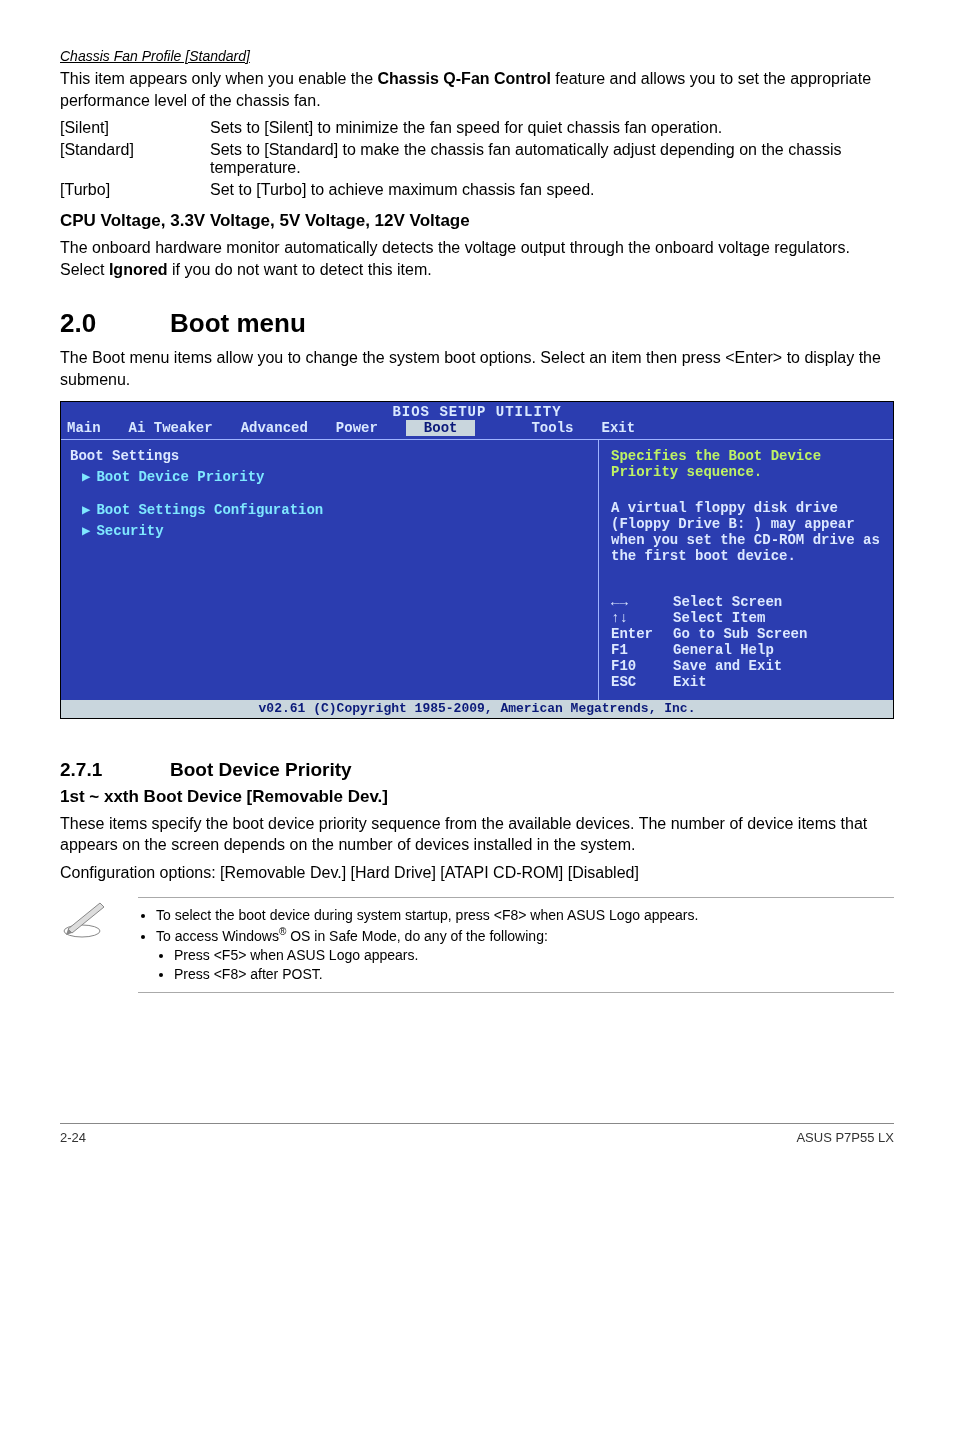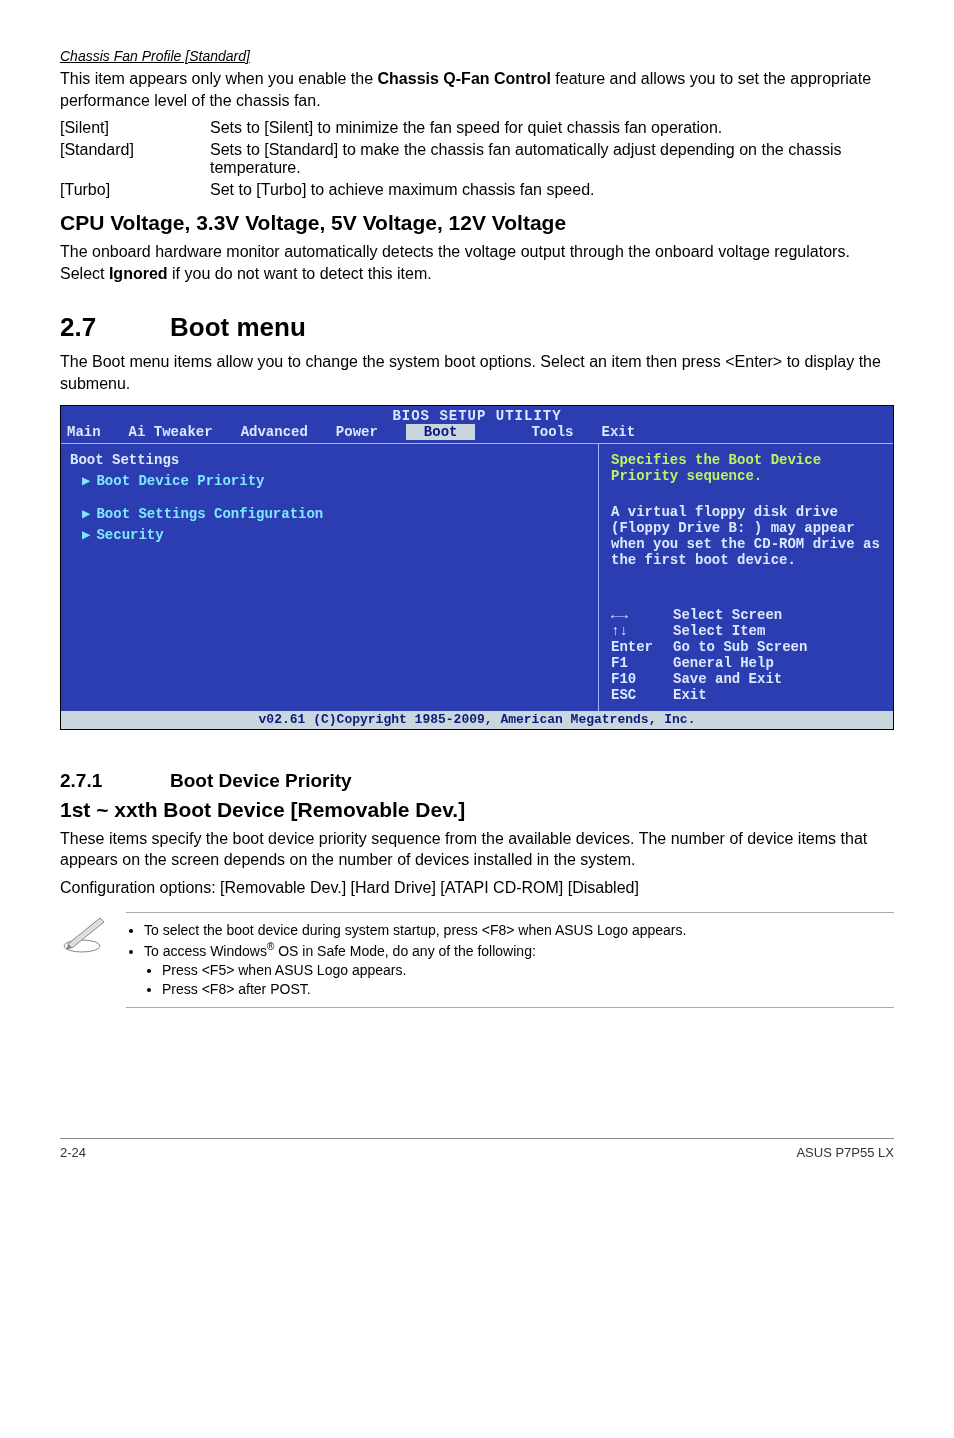--- a/index.html
+++ b/index.html
@@ -32,21 +32,21 @@
     margin-bottom: 10px;
   }
   .option-table td {
     vertical-align: top;
     padding: 2px 0;
   }
   .option-table td.key {
     width: 150px;
   }
   h3.subhead {
-    font-size: 21px;
+    font-size: 17px;
     font-weight: bold;
     margin: 10px 0 6px 0;
   }
   h2.section-num {
     font-size: 26px;
     font-weight: bold;
     margin: 28px 0 8px 0;
   }
   h2.section-num .num {
     display: inline-block;
@@ -118,21 +118,21 @@
   .bios-left .tri {
     color: #7fe8ff;
     margin-right: 6px;
   }
   .bios-right-top {
     color: #bef264;
     margin-bottom: 20px;
   }
   .bios-right-mid {
     color: #dce8ff;
-    margin-bottom: 39px;
+    margin-bottom: 30px;
   }
   .bios-right-keys {
     color: #dce8ff;
   }
   .bios-right-keys .row {
     display: flex;
   }
   .bios-right-keys .k {
     width: 62px;
   }
@@ -142,21 +142,21 @@
     text-align: center;
     padding: 1px 0 2px 0;
     font-size: 13px;
   }
 
   
   .note-row {
     display: flex;
     align-items: flex-start;
     margin: 14px 0 8px 0;
-    gap: 16px;
+    gap: 28px;
   }
   .pencil {
     flex: 0 0 50px;
     height: 42px;
     position: relative;
   }
   .note-content {
     flex: 1;
     font-size: 14px;
     line-height: 1.35;
@@ -220,21 +220,21 @@
     </tbody>
       </table>
   </div>
 
   <h3 class="subhead">CPU Voltage, 3.3V Voltage, 5V Voltage, 12V Voltage</h3>
   <p class="body-text">
     <span>The onboard hardware monitor automatically detects the voltage output through the onboard voltage regulators. Select </span><b>Ignored</b><span> if you do not want to detect this item.</span>
   </p>
 
   <h2 class="section-num">
-    <span class="num">2.7</span><span>Boot menu</span>
+    <span class="num">2.0</span><span>Boot menu</span>
   </h2>
   <p class="body-text">The Boot menu items allow you to change the system boot options. Select an item then press &lt;Enter&gt; to display the submenu.</p>
 
   <div class="bios">
     <div class="bios-title">BIOS SETUP UTILITY</div>
     <div class="bios-menubar">
       <span>Main</span>
       <span>Ai Tweaker</span>
       <span>Advanced</span>
       <span>Power</span>

